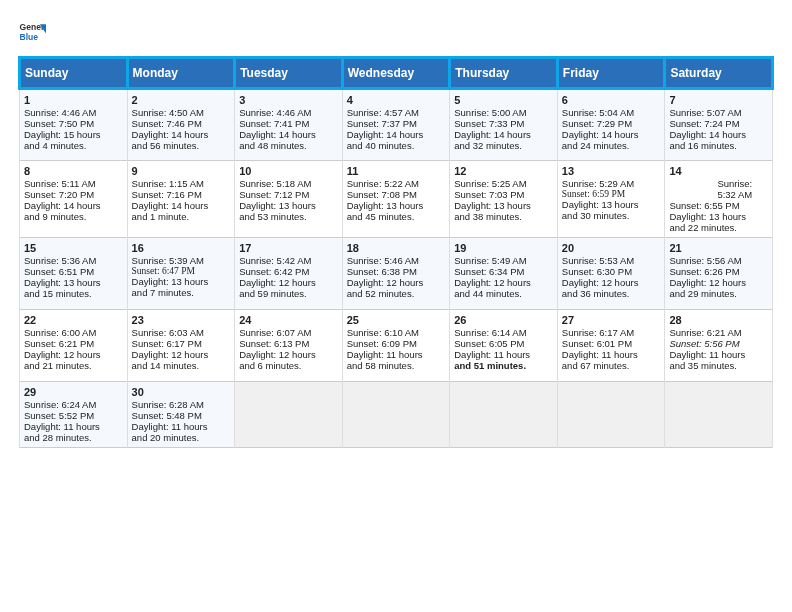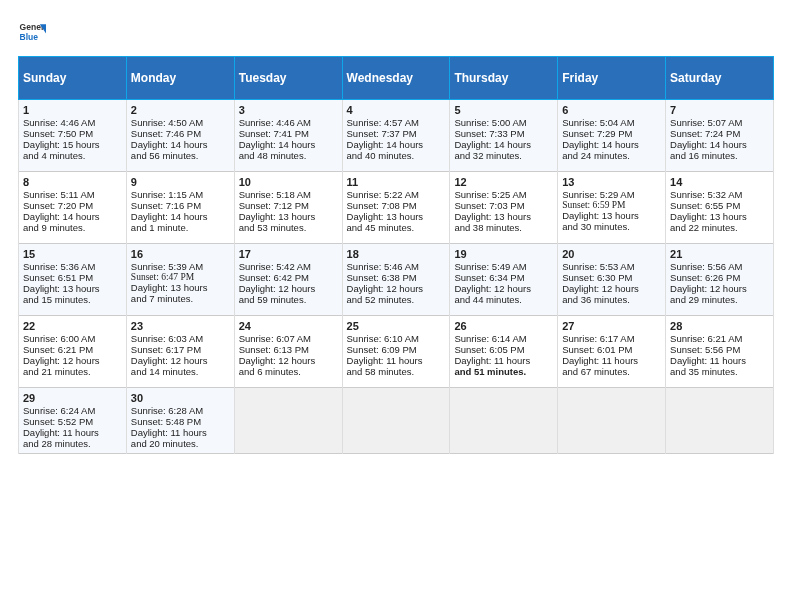--- a/index.html
+++ b/index.html
@@ -49,23 +49,23 @@
       border-collapse: collapse;
       table-layout: fixed;
     }
     thead tr {
       background-color: #2a6fba;
     }
     thead th {
       color: #fff;
       font-size: 12px;
       font-weight: bold;
-      padding: 14px 4px;
+      padding: 7px 4px;
       text-align: left;
-      border: 1px solid #0ea5e9;
+      border: 3px solid #0ea5e9;
     }
     tbody tr {
       border-bottom: 1px solid #ccc;
     }
     tbody tr:nth-child(odd) {
       background-color: #f5f8fc;
     }
     tbody tr:nth-child(even) {
       background-color: #ffffff;
     }
@@ -216,21 +216,21 @@
           </td>
           <td>
             <span class="day-num">13</span>
             <span style="display: block;">Sunrise: 5:29 AM</span>
             <span style="display: block; font-family: Liberation Serif, serif;">Sunset: 6:59 PM</span>
             <span style="display: block;">Daylight: 13 hours</span>
             <span style="display: block;">and 30 minutes.</span>
           </td>
           <td>
             <span class="day-num">14</span>
-            <span style="display: block;">Sunrise: 5:32 AM</span>
+            <span style="display: block; margin-left: 48px;">Sunrise: 5:32 AM</span>
             <span style="display: block;">Sunset: 6:55 PM</span>
             <span style="display: block;">Daylight: 13 hours</span>
             <span style="display: block;">and 22 minutes.</span>
           </td>
         </tr>
         <tr>
           <td>
             <span class="day-num">15</span>
             <span style="display: block;">Sunrise: 5:36 AM</span>
             <span style="display: block;">Sunset: 6:51 PM</span>
@@ -319,21 +319,21 @@
           <td>
             <span class="day-num">27</span>
             <span style="display: block;">Sunrise: 6:17 AM</span>
             <span style="display: block;">Sunset: 6:01 PM</span>
             <span style="display: block;">Daylight: 11 hours</span>
             <span style="display: block;">and 67 minutes.</span>
           </td>
           <td>
             <span class="day-num">28</span>
             <span style="display: block;">Sunrise: 6:21 AM</span>
-            <span style="display: block;">Sunset: 5:56 PM</span>
+            <span style="display: block; font-style: italic;">Sunset: 5:56 PM</span>
             <span style="display: block;">Daylight: 11 hours</span>
             <span style="display: block;">and 35 minutes.</span>
           </td>
         </tr>
         <tr class="last-row">
           <td>
             <span class="day-num">29</span>
             <span style="display: block;">Sunrise: 6:24 AM</span>
             <span style="display: block;">Sunset: 5:52 PM</span>
             <span style="display: block;">Daylight: 11 hours</span>

